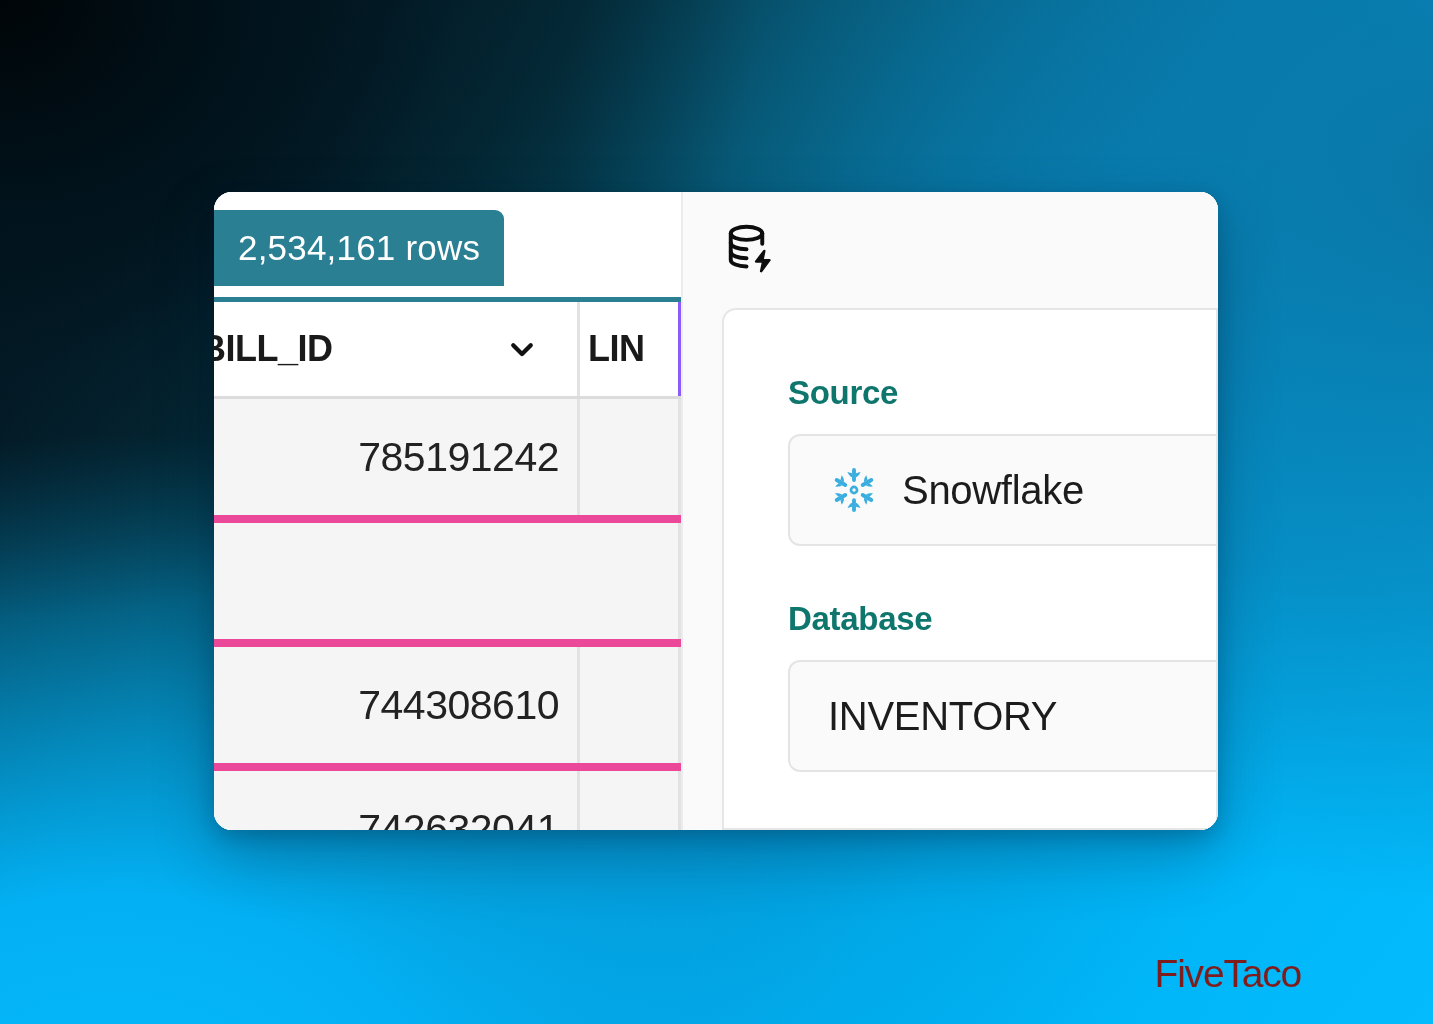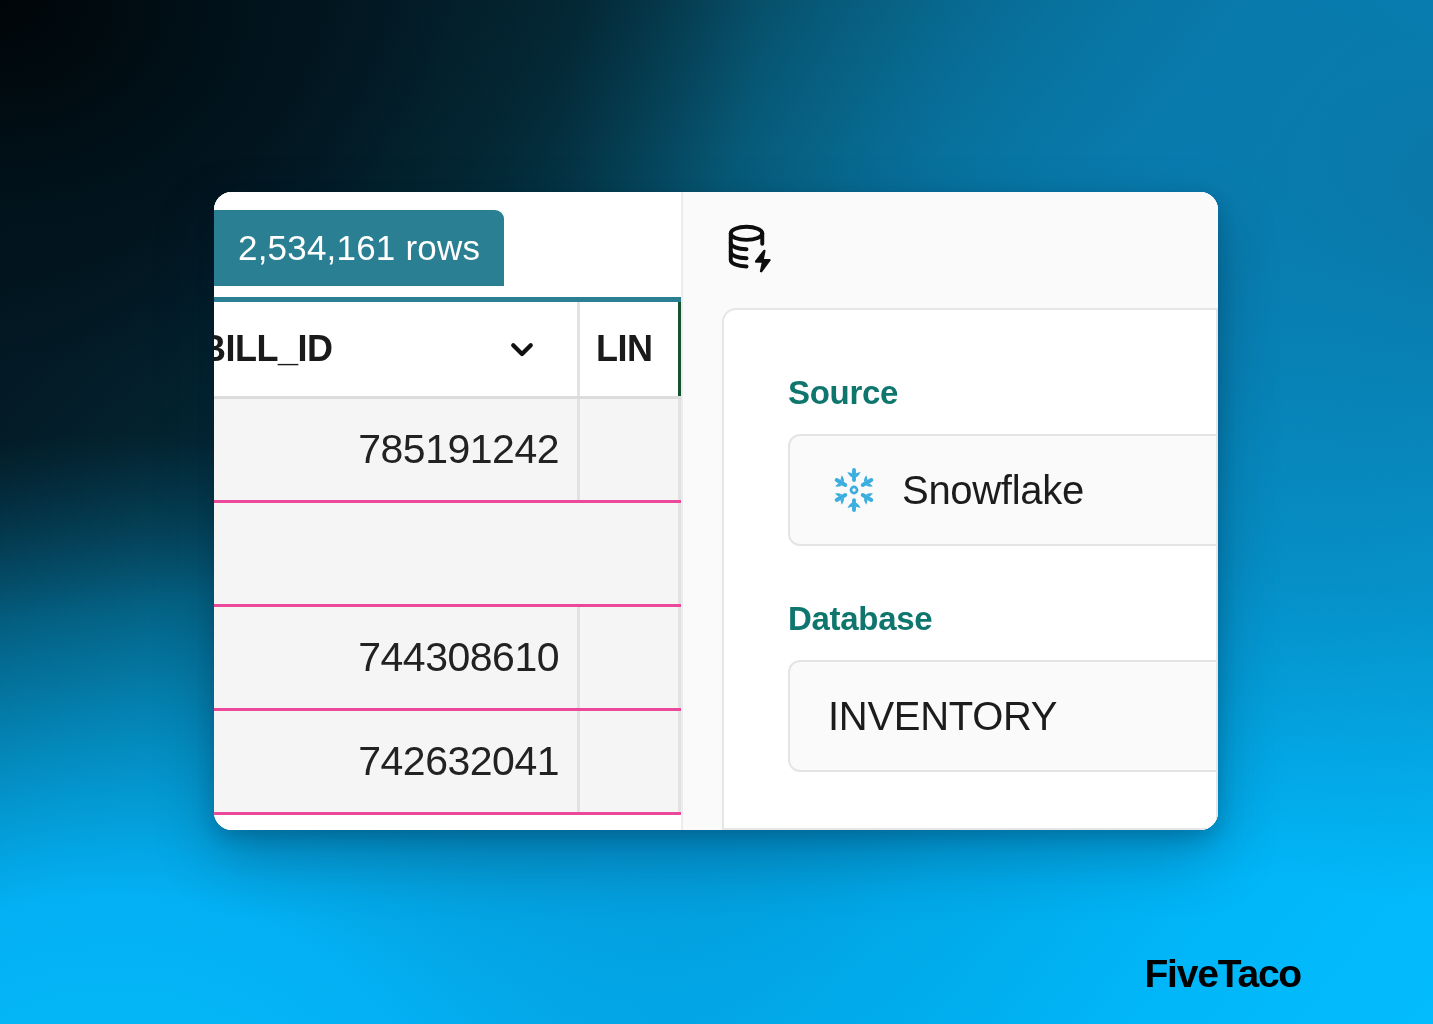--- a/index.html
+++ b/index.html
@@ -106,22 +106,22 @@
     position: relative;
   }
   .col-bill {
     width: 366px;
     flex: 0 0 366px;
     border-right: 3px solid #E2E2E2;
     padding-left: 0;
   }
   .col-lin {
     flex: 1 1 auto;
-    padding-left: 16px;
-    border-right: 3px solid #14532d;
+    padding-left: 8px;
+    border-right: 3px solid #8b5cf6;
   }
   .hdr-label {
     font-size: 36px;
     font-weight: bold;
     color: #1A1A1A;
     letter-spacing: -0.5px;
     white-space: nowrap;
     margin-left: -14px;
   }
   .col-lin .hdr-label { margin-left: 0; }
@@ -130,22 +130,22 @@
     right: 40px;
     top: 50%;
     transform: translateY(-50%);
     width: 30px;
     height: 30px;
   }
 
   .grid-rows { }
   .grid-row {
     display: flex;
-    height: 104px;
-    border-bottom: 3px solid #ec4899;
+    height: 124px;
+    border-bottom: 8px solid #ec4899;
   }
   .cell-bill {
     width: 366px;
     flex: 0 0 366px;
     background: #F5F5F5;
     border-right: 3px solid #E2E2E2;
     display: flex;
     align-items: center;
     justify-content: flex-end;
     padding-right: 18px;
@@ -237,23 +237,23 @@
     letter-spacing: -0.3px;
     white-space: nowrap;
   }
   #database-box { margin-bottom: 0; }
 
   
   #watermark {
     position: absolute;
     right: 132px;
     bottom: 28px;
-    color: #000000;
+    color: #7f1d1d;
     font-size: 39px;
-    font-weight: bold;
+    font-weight: normal;
     letter-spacing: -1.2px;
   }
 </style>
 </head>
 <body>
 
 <div id="bg-gradient"></div>
 <div id="bg-dark-corner"></div>
 
 <div id="app-card">

